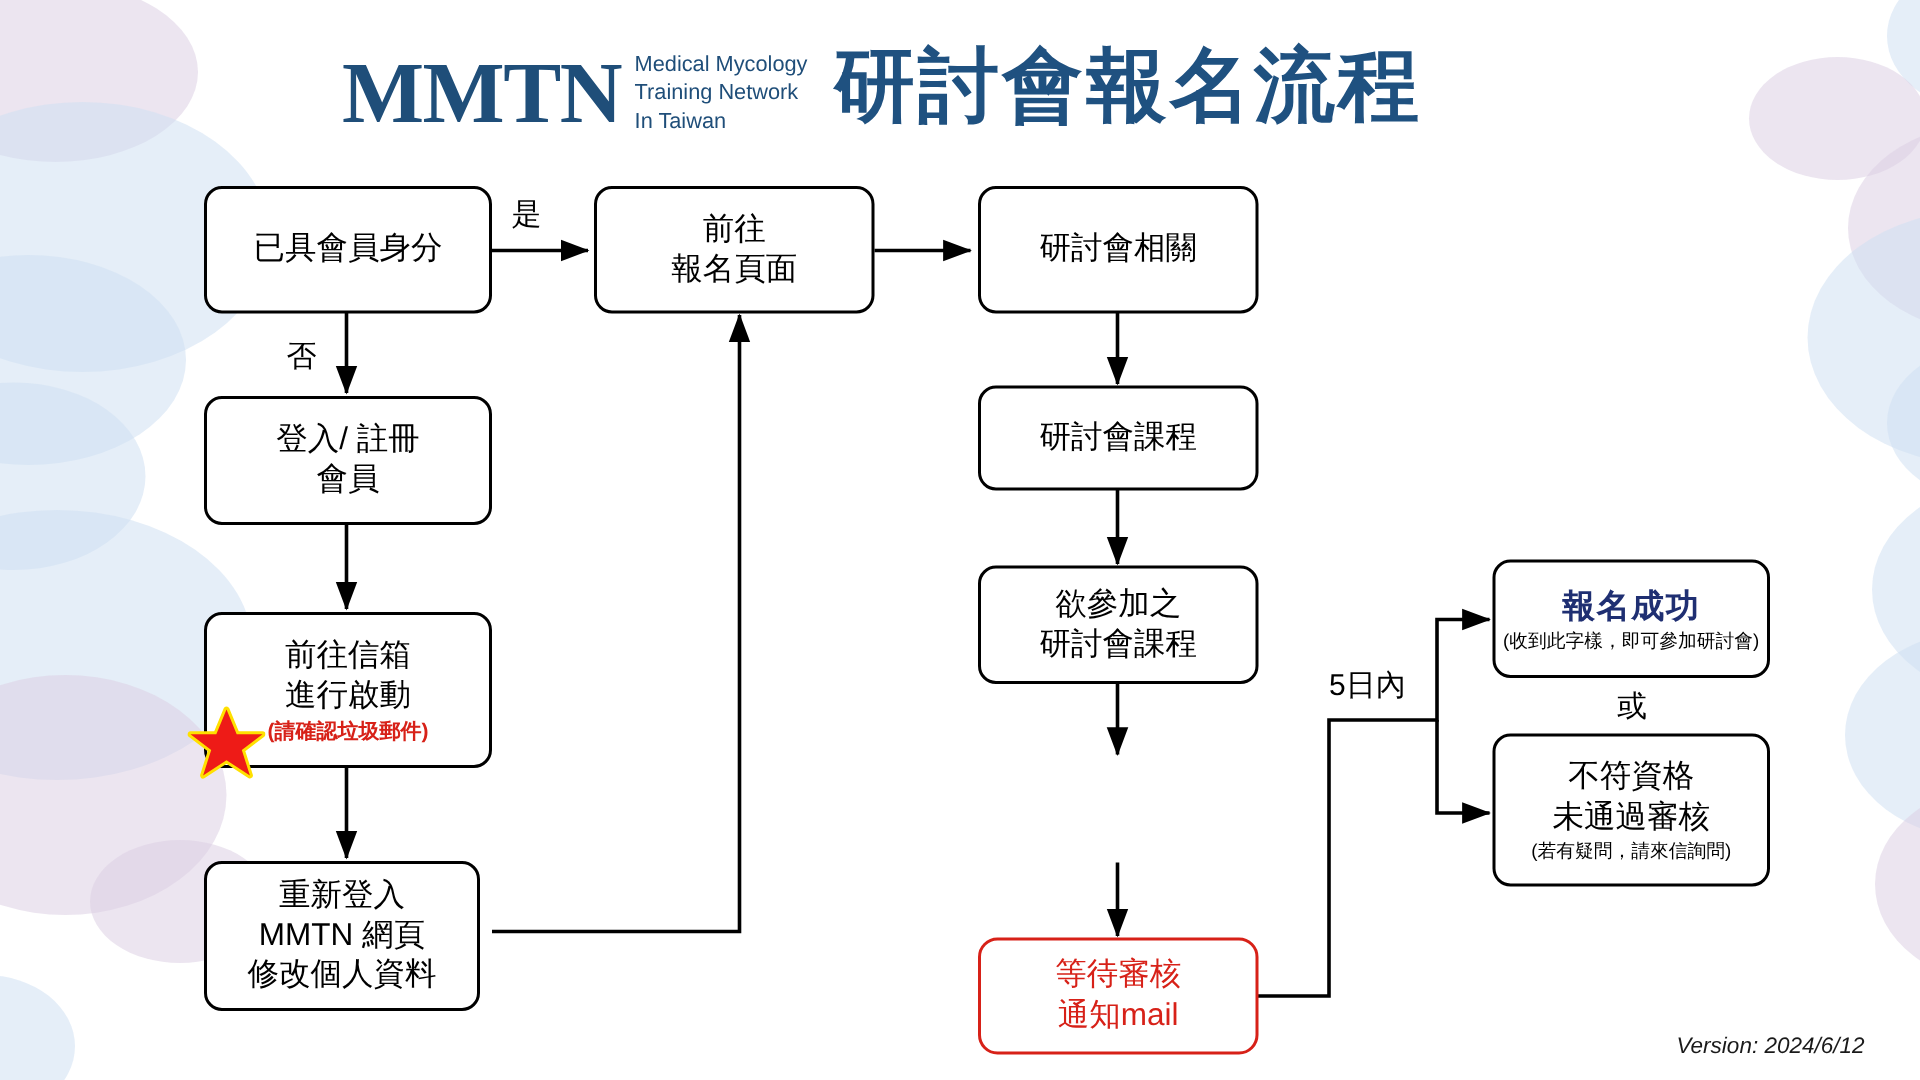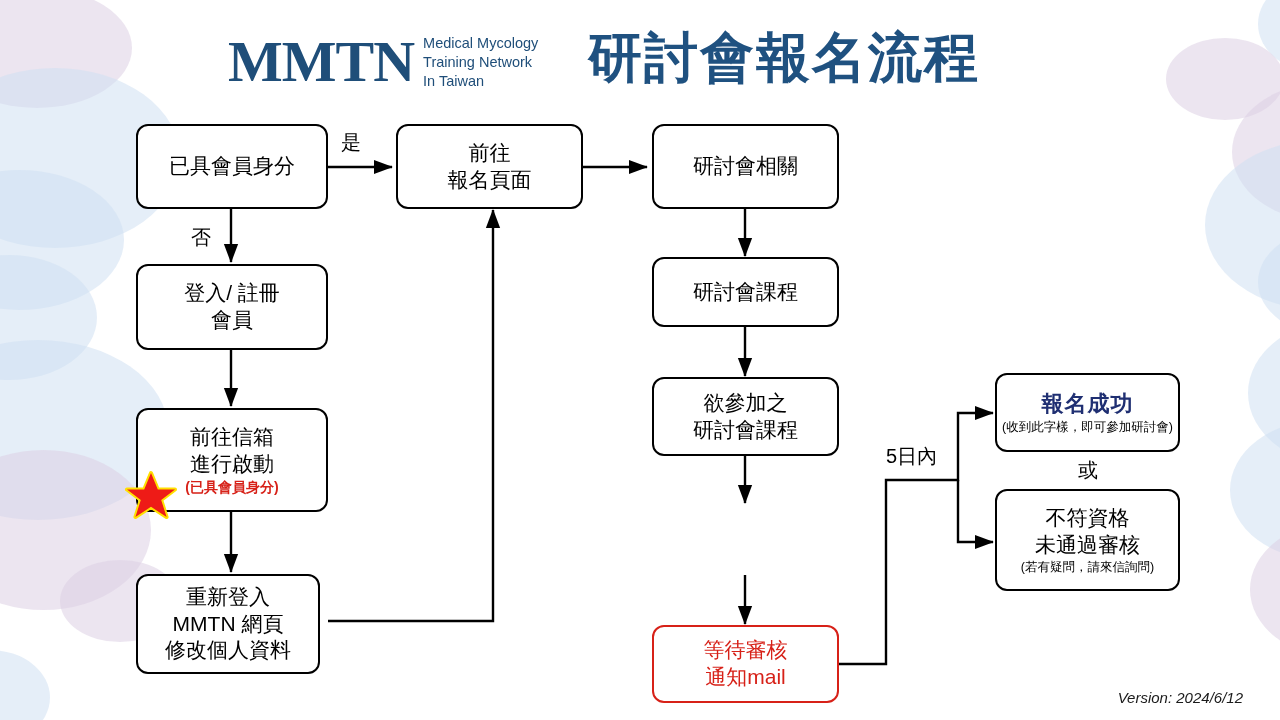--- a/index.html
+++ b/index.html
@@ -58,21 +58,21 @@
     color: #1f4e79;
     font-size: 14.5px;
     line-height: 1.32;
     font-family: "Liberation Sans", "DejaVu Sans", sans-serif;
     padding-top: 2px;
   }
   .logo-sub div { white-space: nowrap; }
 
   .page-title {
     position: absolute;
-    left: 588px;
+    left: 556px;
     top: 28px;
     font-size: 54px;
     font-weight: bold;
     color: #1f5180;
     letter-spacing: 2px;
     line-height: 1.1;
     white-space: nowrap;
   }
 
   
@@ -216,21 +216,21 @@
   </div>
 
   <div class="node" style="left:136px; top:264px; width:192px; height:86px;">
     <span class="ln">登入/ 註冊</span>
     <span class="ln">會員</span>
   </div>
 
   <div class="node" style="left:136px; top:408px; width:192px; height:104px;">
     <span class="ln">前往信箱</span>
     <span class="ln">進行啟動</span>
-    <span class="note red">(已具會員身分)</span>
+    <span class="note red">(請確認垃圾郵件)</span>
   </div>
 
   <svg style="position:absolute; left:125px; top:470px; width:52px; height:50px; z-index:4;" viewBox="0 0 52 50" xmlns="http://www.w3.org/2000/svg">
     <polygon points="26,3 32.8,19.5 50,19.5 36.2,30 41.6,47 26,36.8 10.4,47 15.8,30 2,19.5 19.2,19.5" fill="#ee1b17" stroke="#ffe000" stroke-width="4" stroke-linejoin="round"></polygon>
     <polygon points="26,3 32.8,19.5 50,19.5 36.2,30 41.6,47 26,36.8 10.4,47 15.8,30 2,19.5 19.2,19.5" fill="#ee1b17"></polygon>
   </svg>
 
   <div class="node" style="left:136px; top:574px; width:184px; height:100px;">
     <span class="ln">重新登入</span>
     <span class="ln">MMTN 網頁</span>
@@ -249,21 +249,21 @@
   <div class="node" style="left:652px; top:257px; width:187px; height:70px;">
     <span class="ln">研討會課程</span>
   </div>
 
   <div class="node" style="left:652px; top:377px; width:187px; height:79px;">
     <span class="ln">欲參加之</span>
     <span class="ln">研討會課程</span>
   </div>
 
 
-  <div class="node red" style="left:652px; top:625px; width:187px; height:78px;">
+  <div class="node red" style="left:652px; top:625px; width:187px; height:78px;border-radius:13px;">
     <span class="ln">等待審核</span>
     <span class="ln">通知mail</span>
   </div>
 
   <div class="node" style="left:995px; top:373px; width:185px; height:79px;">
     <span class="big-blue">報名成功</span>
     <span class="note">(收到此字樣，即可參加研討會)</span>
   </div>
 
   <div class="node" style="left:995px; top:489px; width:185px; height:102px;">

